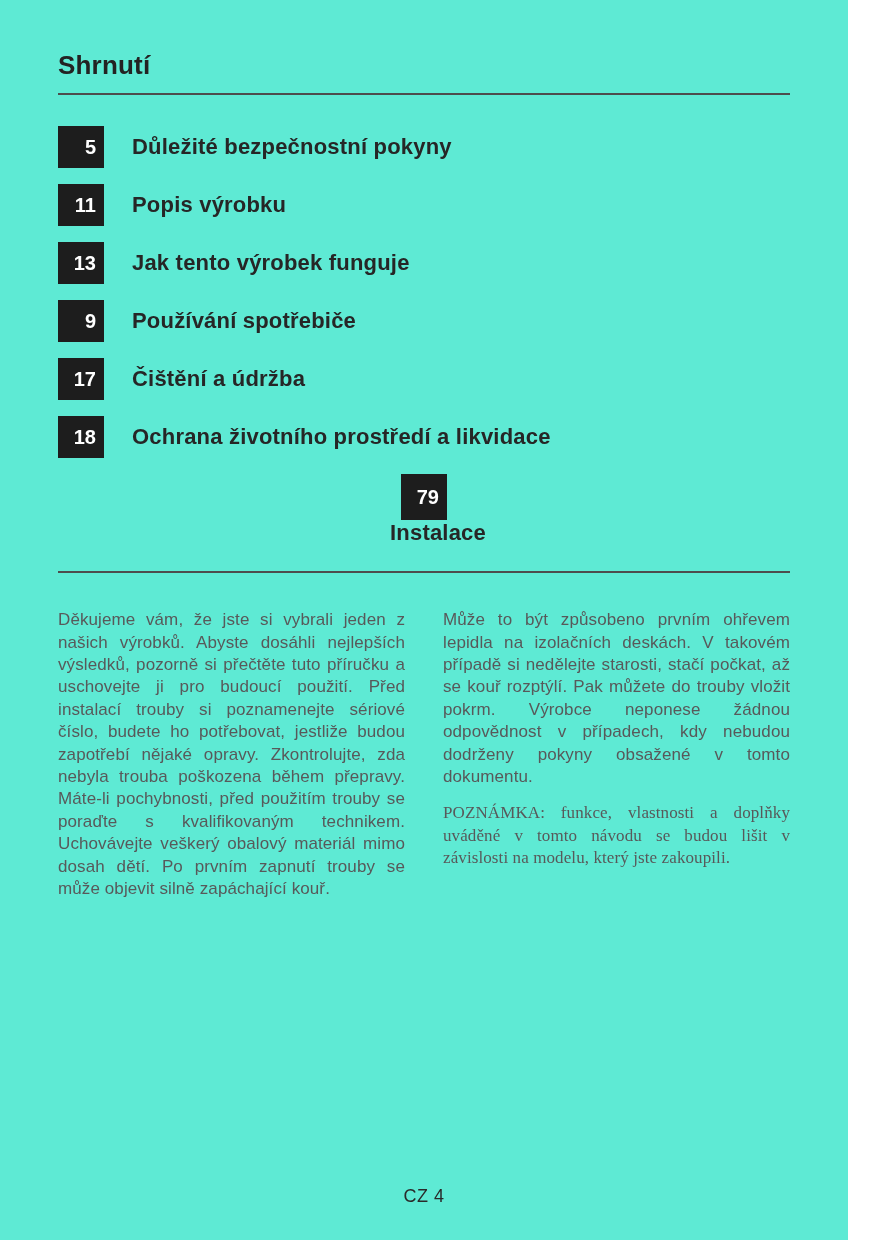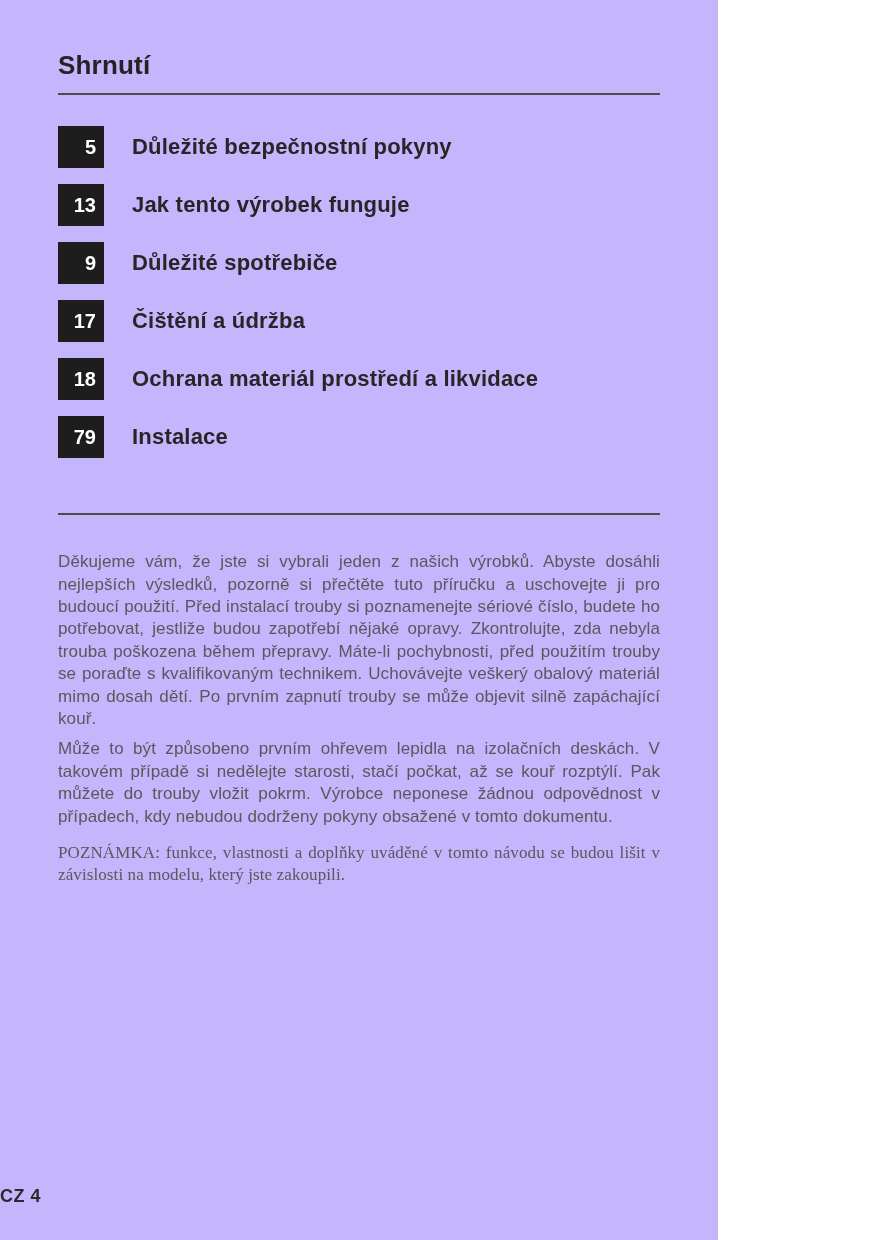--- a/index.html
+++ b/index.html
@@ -1,21 +1,21 @@
 <!DOCTYPE html>
 <html lang="cs"><head>
 <meta charset="utf-8">
 <style>
   * { margin: 0; padding: 0; box-sizing: border-box; }
   html, body { background: #ffffff; }
   .page {
     position: relative;
-    width: 718px;
+    width: 848px;
     height: 1240px;
-    background: #c4b5fd;
+    background: #5eead4;
     font-family: "Liberation Sans", sans-serif;
     overflow: hidden;
   }
   .content {
     padding: 0 58px;
   }
   .doc-title {
     margin-top: 50px;
     font-size: 26px;
     line-height: 1.2;
@@ -33,21 +33,21 @@
   .toc {
     margin-top: 31px;
   }
   .toc-row {
     display: flex;
     align-items: center;
     height: 42px;
     margin-bottom: 16px;
     cursor: pointer;
   }
-  .toc-row:last-child { margin-bottom: 0; }
+  .toc-row:last-child { margin-bottom: 0; flex-direction: column; }
   .toc-num {
     width: 46px;
     height: 42px;
     background: #1d1d1d;
     color: #ffffff;
     font-weight: 700;
     font-size: 20px;
     display: flex;
     align-items: center;
     justify-content: flex-end;
@@ -58,79 +58,82 @@
     margin-left: 28px;
     font-size: 22px;
     font-weight: 700;
     color: #262626;
     letter-spacing: 0.2px;
     white-space: nowrap;
   }
   .body-columns {
     margin-top: 36px;
     display: flex;
-    gap: 8px;
-    flex-direction: column;
+    gap: 38px;
   }
   .col {
     flex: 1 1 0;
     font-size: 17px;
     line-height: 22.4px;
     color: #58595a;
     text-align: justify;
     letter-spacing: 0.1px;
   }
   .col p + p { margin-top: 14px; font-family: Liberation Serif, serif; }
   .page-footer {
     position: absolute;
     top: 1186px;
     left: 0;
     right: 0;
-    text-align: left;
+    text-align: center;
     font-size: 18px;
-    font-weight: 700;
+    font-weight: 400;
     color: #2a2a2a;
     letter-spacing: 0.5px;
   }
 </style>
 </head>
 <body>
 
 <div class="page">
   <div class="content">
 
     <h1 class="doc-title">Shrnutí</h1>
     <hr class="rule rule-top">
 
     <div class="toc">
 
       <div class="toc-row">
         <div class="toc-num">5</div>
         <div class="toc-label">Důležité bezpečnostní pokyny</div>
       </div>
 
+      <div class="toc-row">
+        <div class="toc-num">11</div>
+        <div class="toc-label">Popis výrobku</div>
+      </div>
 
       <div class="toc-row">
         <div class="toc-num">13</div>
         <div class="toc-label">Jak tento výrobek funguje</div>
       </div>
 
       <div class="toc-row">
         <div class="toc-num">9</div>
-        <div class="toc-label">Důležité spotřebiče</div>
+        <div class="toc-label">Používání spotřebiče</div>
       </div>
 
       <div class="toc-row">
         <div class="toc-num">17</div>
         <div class="toc-label">Čištění a údržba</div>
       </div>
 
       <div class="toc-row">
         <div class="toc-num">18</div>
-        <div class="toc-label">Ochrana materiál prostředí a likvidace</div>
+        <div class="toc-label">Ochrana životního prostředí a likvidace</div>
       </div>
 
       <div class="toc-row">
         <div class="toc-num">79</div>
         <div class="toc-label">Instalace</div>
       </div>
 
     </div>
 
     <hr class="rule rule-mid">

